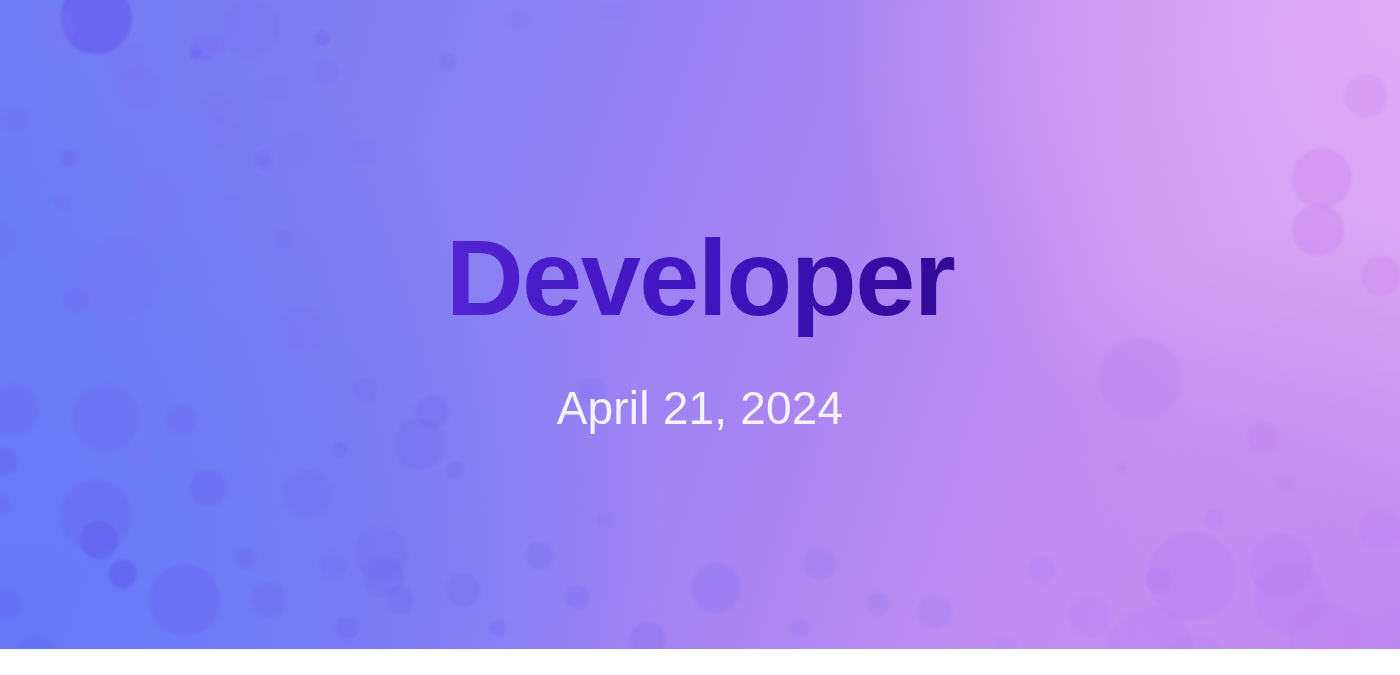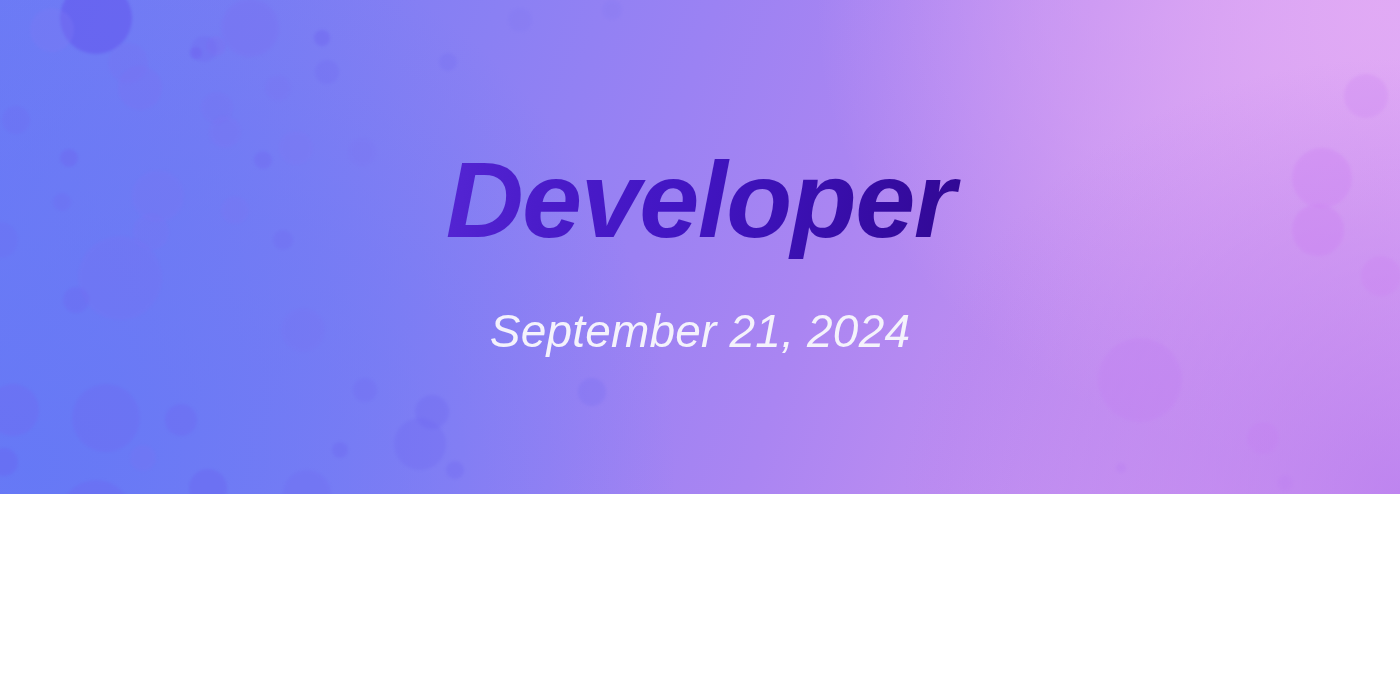--- a/index.html
+++ b/index.html
@@ -5,36 +5,35 @@
 <style>
   html, body {
     margin: 0;
     padding: 0;
     background: #ffffff;
   }
 
   .banner {
     position: relative;
     width: 1400px;
-    height: 494px;
+    height: 649px;
     overflow: hidden;
     font-family: "Liberation Sans", sans-serif;
     
     background:
       linear-gradient(108deg,
         #6E7BF5 0%,
         #7A7DF3 16%,
         #8A80F3 32%,
         #9B82F3 46%,
         #AA85F2 58%,
         #BB8CF1 70%,
         #CC9AF2 82%,
         #DAA5F3 94%,
         #E0AAF4 100%);
-    font-style: italic;
   }
 
   
   .tint {
     position: absolute;
     inset: 0;
     pointer-events: none;
   }
   .tint.tl {
     background: radial-gradient(ellipse 900px 820px at 2% 95%, rgba(99,120,246,0.85) 0%, rgba(99,120,246,0.45) 40%, rgba(99,120,246,0) 72%);
@@ -189,16 +188,16 @@
       <div class="bubble" style="left: 602px; top: 0px; width: 20px; height: 20px; background: rgb(130, 118, 242); opacity: 0.2;"></div>
       <div class="bubble" style="left: 2px; top: 106px; width: 28px; height: 28px; background: rgb(113, 104, 241); opacity: 0.24;"></div>
       <div class="bubble" style="left: -18px; top: 222px; width: 36px; height: 36px; background: rgb(112, 105, 241); opacity: 0.22;"></div>
       <div class="bubble" style="left: 53px; top: 193px; width: 18px; height: 18px; background: rgb(113, 104, 241); opacity: 0.26;"></div>
     </div>
 
   <div class="content">
     <h1 class="title">
       <span class="title-line">Developer</span>
     </h1>
-    <div class="subtitle">September 21, 2024</div>
+    <div class="subtitle">April 21, 2024</div>
   </div>
 
 </div>
 
 </body></html>

